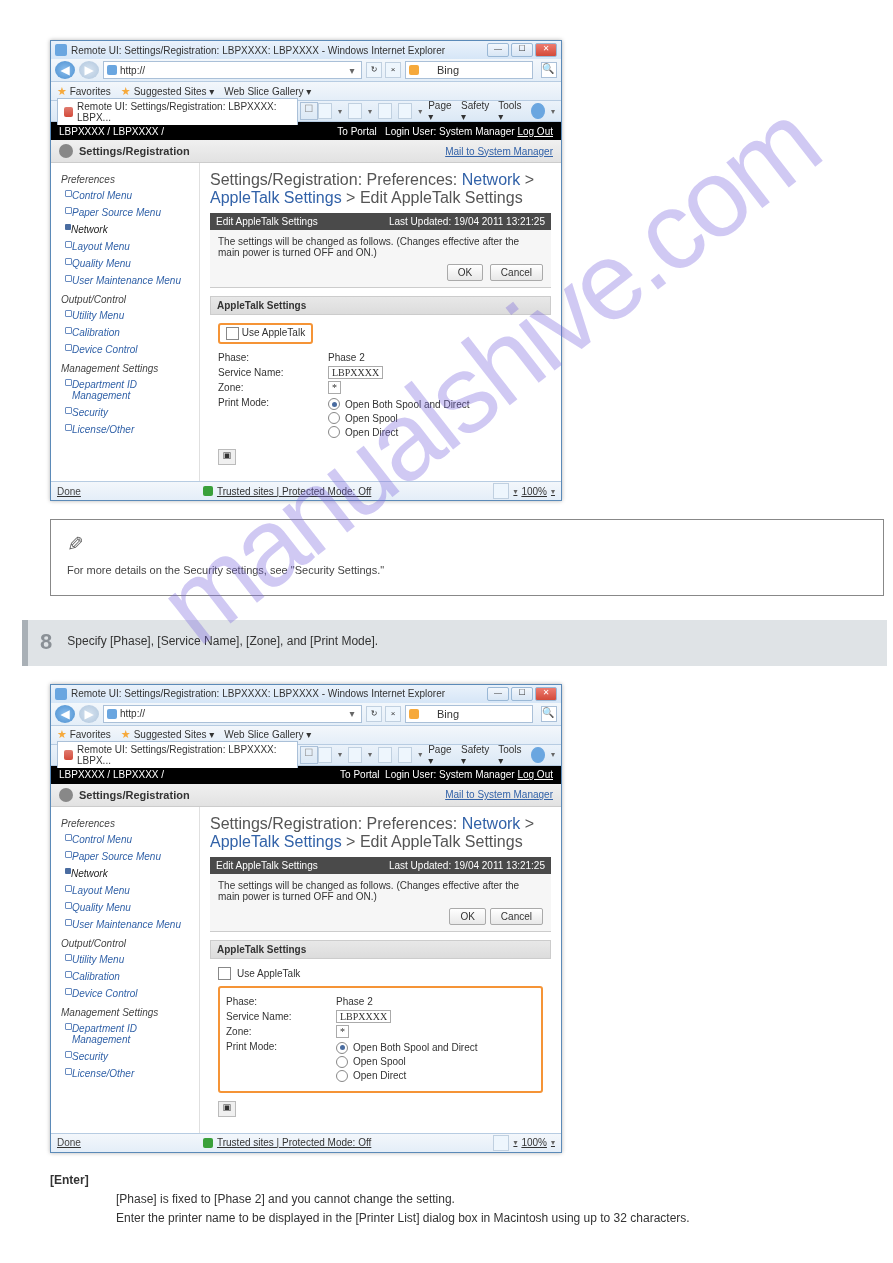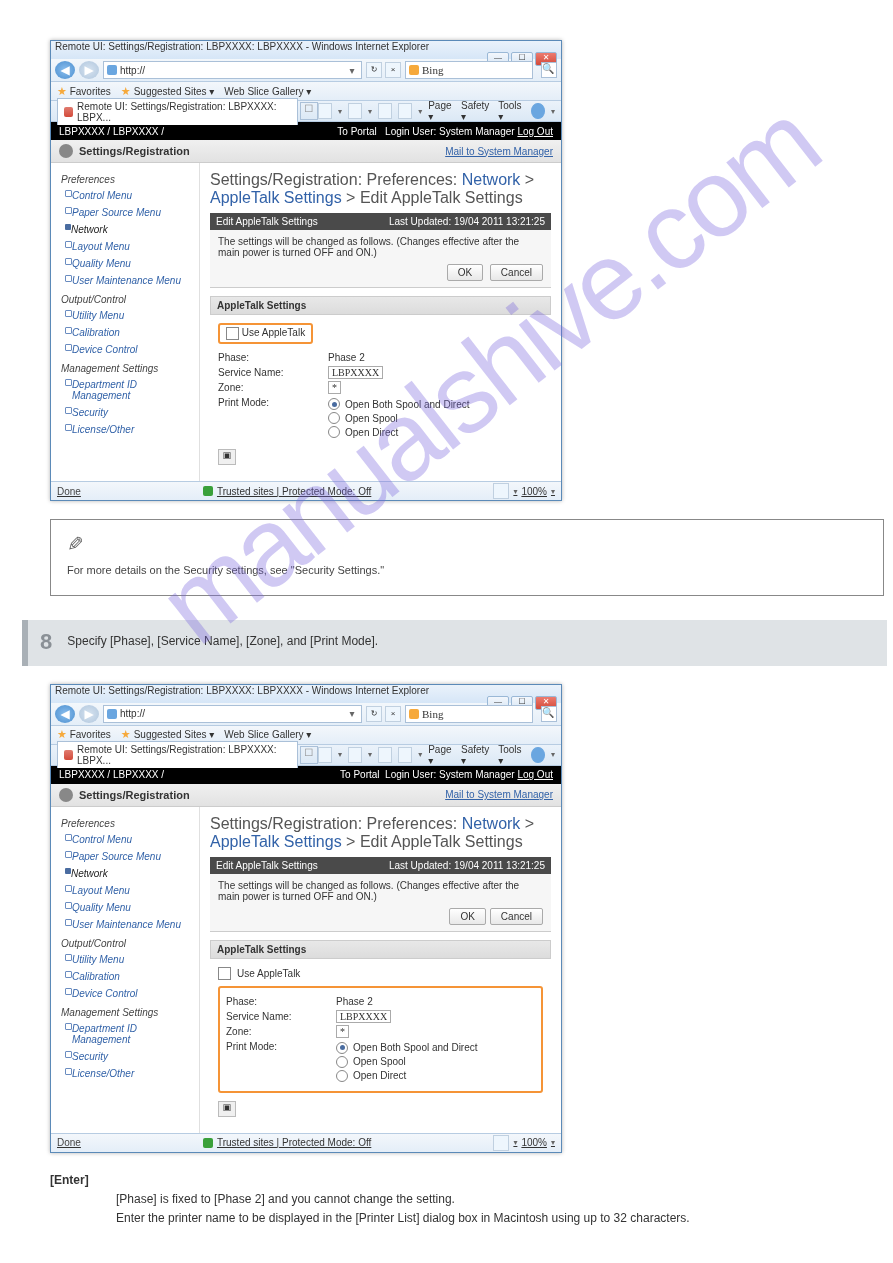--- a/index.html
+++ b/index.html
@@ -1,33 +1,33 @@
 <!DOCTYPE html>
 <html><head>
 <meta charset="utf-8">
 <style>
   body { margin: 0; font-family: Arial, sans-serif; font-size: 11px; color: #333; background: #fff; width: 893px; }
   .watermark { position: absolute; top: 310px; left: 90px; font-size: 110px; font-weight: 400; color: rgba(120,100,220,0.35); transform: rotate(-38deg); transform-origin: center; pointer-events: none; z-index: 5; letter-spacing: -4px; }
   .page-wrap { position: relative; padding: 40px 20px 40px 50px; }
 
   
   .ie-window { width: 510px; border: 1px solid #5b8ab8; box-shadow: 0 0 4px rgba(0,0,0,.3); background: #fff; margin-bottom: 18px; position: relative; z-index: 2; }
-  .ie-titlebar { height: 18px; background: linear-gradient(#eaf2fb,#d6e6f7); display: flex; align-items: flex-start; padding: 0 4px; font-size: 10px; color: #333; flex-direction: column; }
+  .ie-titlebar { height: 18px; background: linear-gradient(#eaf2fb,#d6e6f7); display: flex; align-items: center; padding: 0 4px; font-size: 10px; color: #333; }
   .ie-titlebar .t-icon { width: 12px; height: 12px; background: #6aa6e0; border-radius: 2px; margin-right: 4px; display: inline-block; }
   .win-btns { margin-left: auto; display: flex; gap: 2px; }
   .win-btn { width: 20px; height: 12px; background: linear-gradient(#f3f7fc,#d8e6f5); border: 1px solid #9ab8d6; border-radius: 2px; font-size: 8px; text-align: center; line-height: 10px; cursor: default; }
   .win-btn.close { background: linear-gradient(#ed7b6f,#d34a3a); color: #fff; }
   .ie-nav { height: 22px; background: linear-gradient(#f3f7fb,#e4eef8); border-bottom: 1px solid #b7cce2; display: flex; align-items: center; padding: 0 4px; gap: 4px; }
   .nav-arrow { width: 20px; height: 18px; background: radial-gradient(#8abeee,#4b8ece); border-radius: 50%; font-size: 12px; color: #fff; text-align: center; line-height: 18px; }
   .addr { flex: 1; display: flex; align-items: center; background: #fff; border: 1px solid #aac0d8; height: 16px; padding: 0 3px; font-size: 10px; }
   .addr .aicon { width: 10px; height: 10px; background: #6aa6e0; margin-right: 3px; border-radius: 2px; }
   .addr-dd { width: 12px; text-align: center; color: #666; }
   .nav-icons { display: flex; gap: 3px; align-items: center; }
   .nav-icon { width: 14px; height: 14px; border: 1px solid #c0d0e0; background: #eef6fd; font-size: 8px; text-align: center; line-height: 14px; }
-  .search-box { width: 120px; height: 16px; border: 1px solid #aac0d8; background: #fff; display: flex; align-items: center; padding: 0 3px; gap: 3px; font-family: Liberation Serif, serif; }
+  .search-box { width: 120px; height: 16px; border: 1px solid #aac0d8; background: #fff; display: flex; align-items: center; padding: 0 3px; gap: 18px; }
   .search-box .sicon { width: 10px; height: 10px; background: #f6a93b; border-radius: 2px; }
   .mag { margin-left: 4px; width: 14px; height: 14px; background: #fff; border: 1px solid #aac0d8; font-size: 10px; text-align: center; }
   .ie-fav { height: 18px; background: linear-gradient(#f3f7fb,#e4eef8); border-bottom: 1px solid #b7cce2; display: flex; align-items: center; padding: 0 6px; gap: 10px; font-size: 10px; }
   .star { color: #f6a93b; font-size: 11px; }
   .ie-tab { height: 20px; background: linear-gradient(#ebf2fa,#dbe8f5); border-bottom: 1px solid #b7cce2; display: flex; align-items: center; padding: 0 6px; font-size: 10px; }
   .tab { background: #fff; border: 1px solid #aac0d8; border-bottom: none; padding: 2px 6px; display: flex; align-items: center; gap: 4px; }
   .tab .ticon { width: 10px; height: 10px; background: linear-gradient(#e07b6f,#d34a3a); border-radius: 2px; }
   .tab-add { width: 18px; height: 16px; border: 1px solid #aac0d8; text-align: center; margin-left: 2px; color: #888; }
   .ie-tools { margin-left: auto; display: flex; gap: 6px; align-items: center; font-size: 10px; color: #333; }
   .tool-i { width: 14px; height: 14px; background: #eef6fd; border: 1px solid #c0d0e0; }

